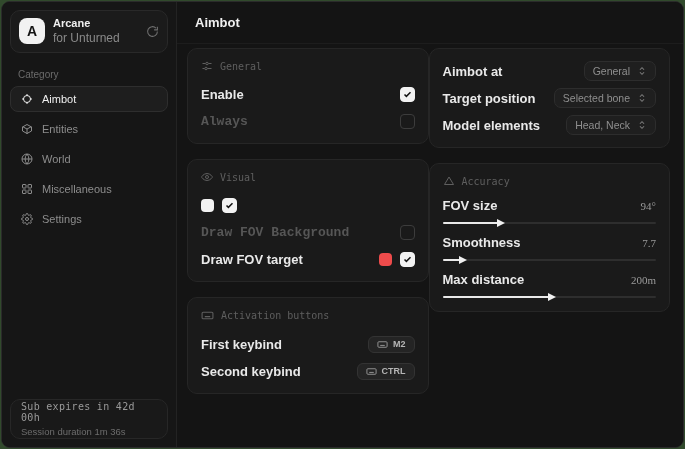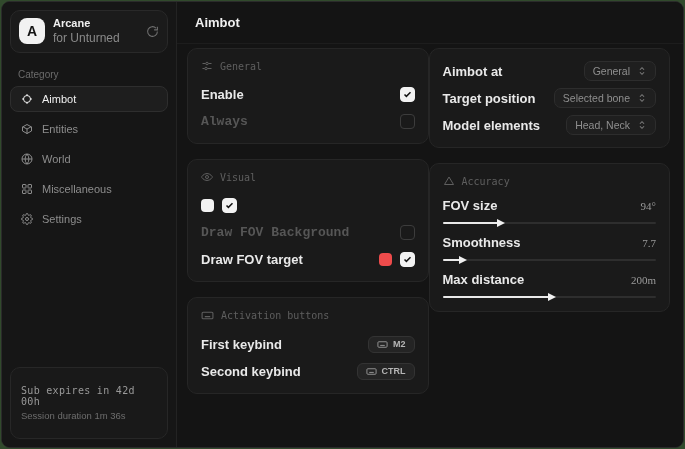--- a/index.html
+++ b/index.html
@@ -15,21 +15,21 @@
   .logo { width:26px; height:26px; border-radius:8px; background:#f2f2f2; color:#141414; font-weight:bold; font-size:14px; display:flex; align-items:center; justify-content:center; }
   .app-meta { flex:1; line-height:1.25; }
   .app-name { color:#eeeeee; font-size:11px; font-weight:bold; }
   .app-sub { color:#8a8a8a; font-size:12px; }
   .app-action { color:#6f6f6f; display:flex; align-items:center; cursor:pointer; }
   .cat-label { color:#6b6b6b; font-size:10px; padding:8px 16px 4px 16px; }
   .nav { display:flex; flex-direction:column; gap:4px; padding:2px 8px; }
   .nav-item { height:26px; display:flex; align-items:center; gap:9px; padding:0 10px; border-radius:8px; color:#8d8d8d; font-size:11px; cursor:pointer; border:1px solid transparent; }
   .nav-item.active { background:#1e1e1e; border-color:#2e2e2e; color:#efefef; }
   .nav-item .ic { display:flex; align-items:center; color:inherit; }
-  .sidebar-footer { margin:auto 8px 8px 8px; padding:17px 10px; background:#191919; border:1px solid #272727; border-radius:10px; }
+  .sidebar-footer { margin:auto 8px 8px 8px; padding:1px 10px; background:#191919; border:1px solid #272727; border-radius:10px; }
   .foot-line1 { font-family:"DejaVu Sans Mono","Liberation Mono",monospace; color:#9a9a9a; font-size:10px; letter-spacing:0.3px; }
   .foot-line2 { color:#6d6d6d; font-size:9.5px; margin-top:3px; }
   
   .main { flex:1; display:flex; flex-direction:column; background:#141414; }
   .main-header { height:42px; display:flex; align-items:center; padding:0 18px; border-bottom:1px solid #1d1d1d; }
   .page-title { color:#f0f0f0; font-size:13px; font-weight:bold; }
   .content { flex:1; display:flex; gap:0; padding:4px 13px 10px 10px; }
   .col { display:flex; flex-direction:column; gap:15px; flex:1; }
   .card { background:#1a1a1a; border:1px solid #262626; border-radius:10px; padding:11px 13px; }
   .card-title { display:flex; align-items:center; gap:7px; color:#5f5f5f; font-family:"DejaVu Sans Mono","Liberation Mono",monospace; font-size:10px; margin-bottom:11px; }

